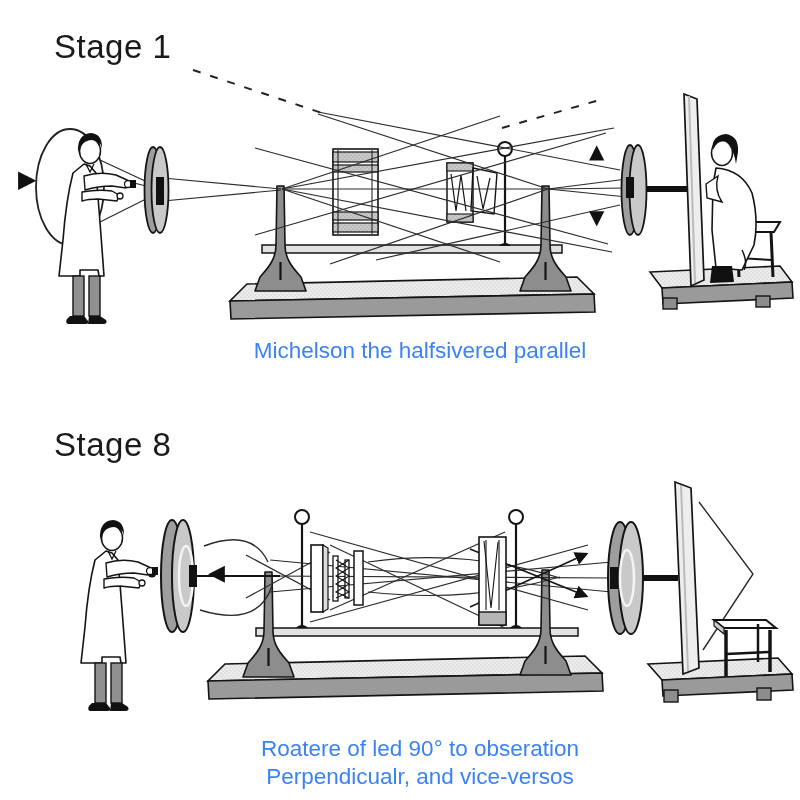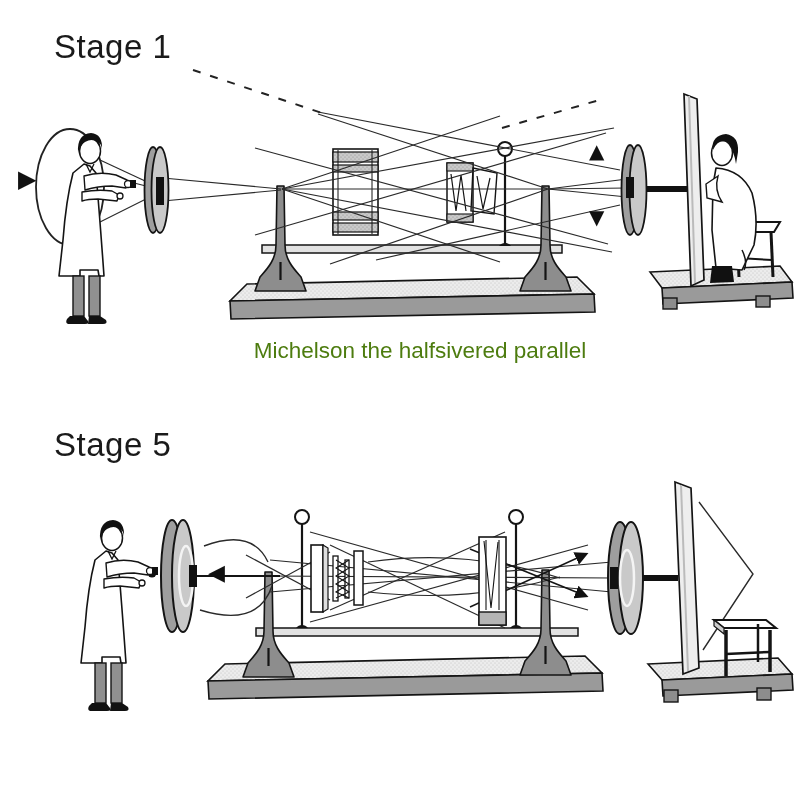--- a/index.html
+++ b/index.html
@@ -1,21 +1,21 @@
 <!DOCTYPE html>
 <html><head>
 <meta charset="utf-8">
 <style>
   html,body{margin:0;padding:0;background:#ffffff;}
   .canvas{position:relative;width:800px;height:800px;background:#ffffff;overflow:hidden;
           font-family:"Liberation Sans", sans-serif;color:#141414;}
   .canvas svg{position:absolute;left:0;top:0;}
   .stage-title{position:absolute;font-size:33px;font-weight:500;letter-spacing:.5px;color:#1a1a1a;}
   .caption{position:absolute;left:90px;width:660px;text-align:center;font-size:22.5px;
-           line-height:28px;color:#4d7c0f;}
+           line-height:28px;color:#3b82f6;}
   .glyph{position:absolute;font-family:"DejaVu Sans", sans-serif;color:#111;line-height:1;}
 </style>
 </head>
 <body>
 
 <div class="canvas">
 
 <svg width="800" height="800" viewBox="0 0 800 800">
   <defs>
     <pattern id="stip" patternUnits="userSpaceOnUse" width="4" height="4">
@@ -261,21 +261,25 @@
     </g>
   </g>
 </svg>
 
 <div class="stage-title" style="left:54px;top:28px">Stage 1</div>
 
 <div class="caption" style="top:337px">
   <div>Michelson the halfsivered parallel</div>
 </div>
 
-<div class="stage-title" style="left:54px;top:426px">Stage 5</div>
-
+<div class="stage-title" style="left:54px;top:426px">Stage 8</div>
+
+<div class="caption" style="top:735px">
+  <div>Roatere of led 90° to obseration</div>
+  <div>Perpendicualr, and vice-versos</div>
+</div>
 
 <span class="glyph" style="left:18px;top:167px;font-size:24px">▶</span>
 <span class="glyph" style="left:589px;top:141px;font-size:20px">▲</span>
 <span class="glyph" style="left:589px;top:207px;font-size:20px">▼</span>
 <span class="glyph" style="left:208px;top:562px;font-size:22px">◀</span>
 
 </div>
 
 </body></html>

